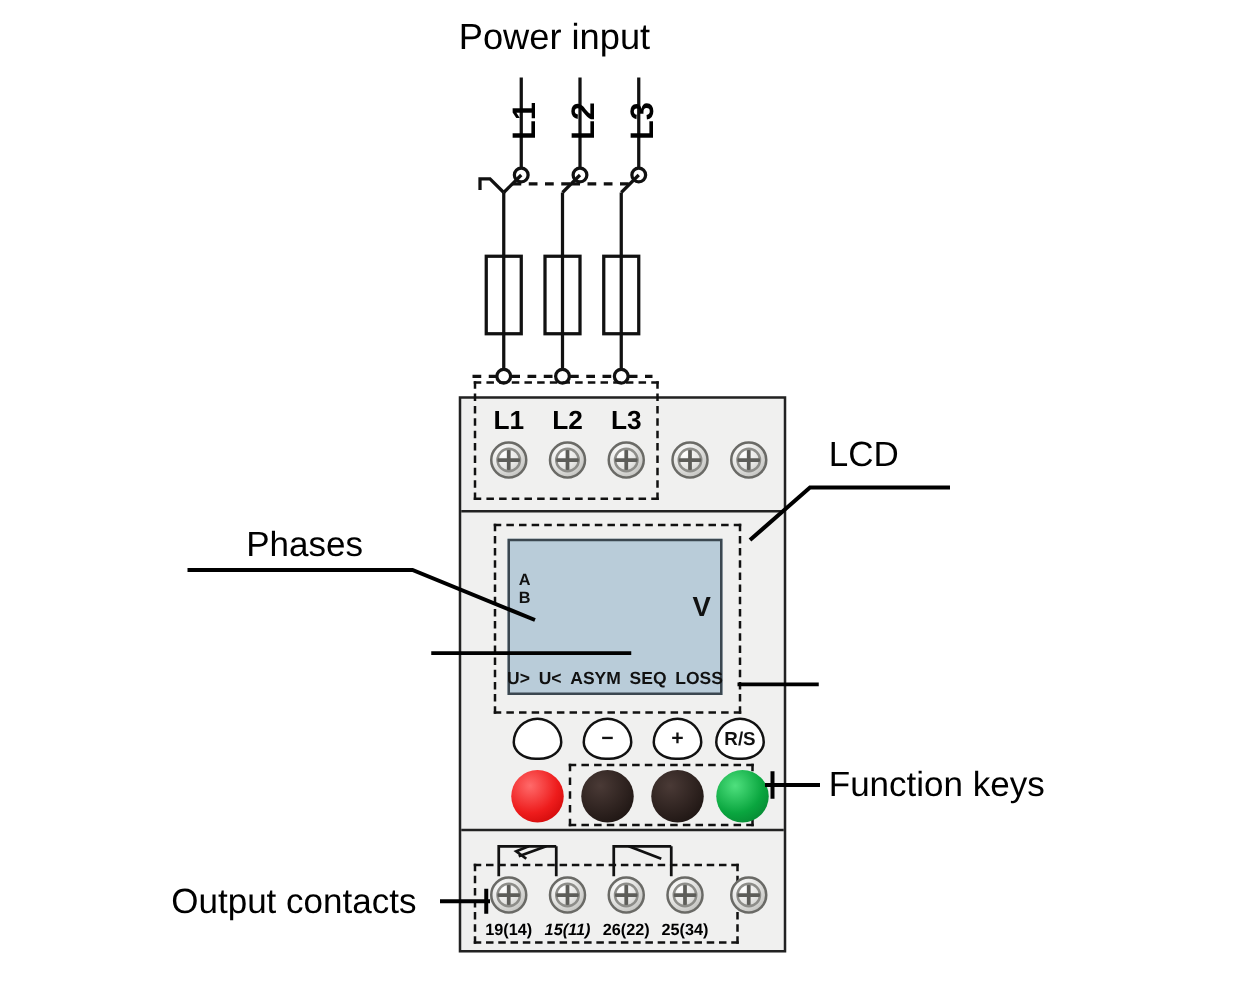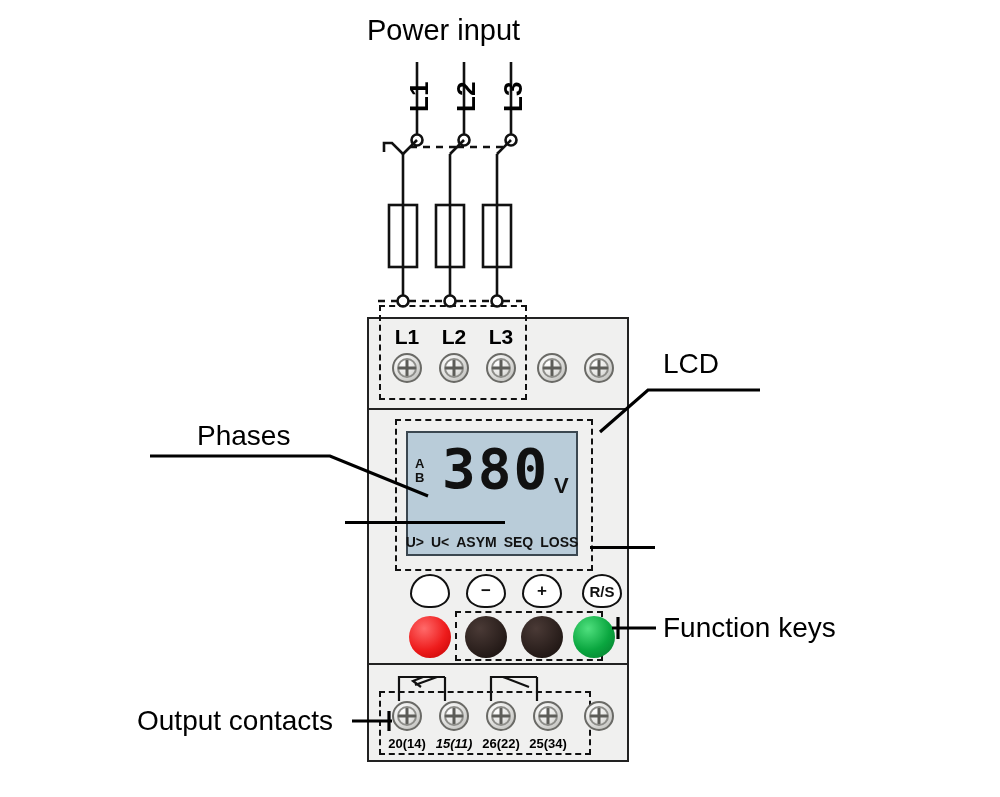--- a/index.html
+++ b/index.html
@@ -170,41 +170,40 @@
     <div class="abs" style="left:168px;top:34px;"><span class="screw"><span class="screw-inner"></span></span></div>
     <div class="abs" style="left:215px;top:34px;"><span class="screw"><span class="screw-inner"></span></span></div>
 
     <div class="dash" style="left:26px;top:100px;width:198px;height:152px;"></div>
 
     <div id="lcd" style="top:112px;">
       <div class="phase-ab">
         <div>A</div>
         <div>B</div>
       </div>
-      <div class="digits">380</div>
       <div class="unit-v">V</div>
       <div class="alarm-row">
         <span>U&gt;</span>
         <span>U&lt;</span>
         <span>ASYM</span>
         <span>SEQ</span>
         <span>LOSS</span>
       </div>
     </div>
 
     <div class="abs" style="left:41px;top:255px;">
       <div class="keycap"></div>
     </div>
     <div class="abs" style="left:97px;top:255px;">
       <div class="keycap">−</div>
     </div>
     <div class="abs" style="left:153px;top:255px;">
       <div class="keycap">+</div>
     </div>
-    <div class="abs" style="left:203px;top:255px;margin-left:10px;">
+    <div class="abs" style="left:203px;top:255px;">
       <div class="keycap" style="font-size:15px;">R/S</div>
     </div>
 
     <div class="dash" style="left:86px;top:292px;width:148px;height:50px;"></div>
 
     <div class="abs led led-red" style="left:40px;top:297px;"></div>
     <div class="abs led led-dark" style="left:96px;top:297px;"></div>
     <div class="abs led led-dark" style="left:152px;top:297px;"></div>
     <div class="abs led led-green" style="left:204px;top:297px;"></div>
 
@@ -221,21 +220,21 @@
     </svg>
 
     <div class="dash" style="left:10px;top:372px;width:212px;height:64px;"></div>
 
     <div class="abs" style="left:23px;top:382px;"><span class="screw"><span class="screw-inner"></span></span></div>
     <div class="abs" style="left:70px;top:382px;"><span class="screw"><span class="screw-inner"></span></span></div>
     <div class="abs" style="left:117px;top:382px;"><span class="screw"><span class="screw-inner"></span></span></div>
     <div class="abs" style="left:164px;top:382px;"><span class="screw"><span class="screw-inner"></span></span></div>
     <div class="abs" style="left:215px;top:382px;"><span class="screw"><span class="screw-inner"></span></span></div>
 
-    <div class="abs blabel" style="left:8px;top:417px;width:60px;">20(14)</div>
+    <div class="abs blabel" style="left:8px;top:417px;width:60px;">19(14)</div>
     <div class="abs blabel" style="left:55px;top:417px;width:60px;font-style:italic;">15(11)</div>
     <div class="abs blabel" style="left:102px;top:417px;width:60px;">26(22)</div>
     <div class="abs blabel" style="left:149px;top:417px;width:60px;">25(34)</div>
   </div>
 
   <div class="abs lbl lbl-ann" style="left:663px;top:348px;">LCD</div>
   <svg class="abs" style="left:600px;top:380px;" width="200" height="60">
     <polyline points="0,52 48,10 160,10" stroke="#000" stroke-width="3.2" fill="none"></polyline>
   </svg>
 

